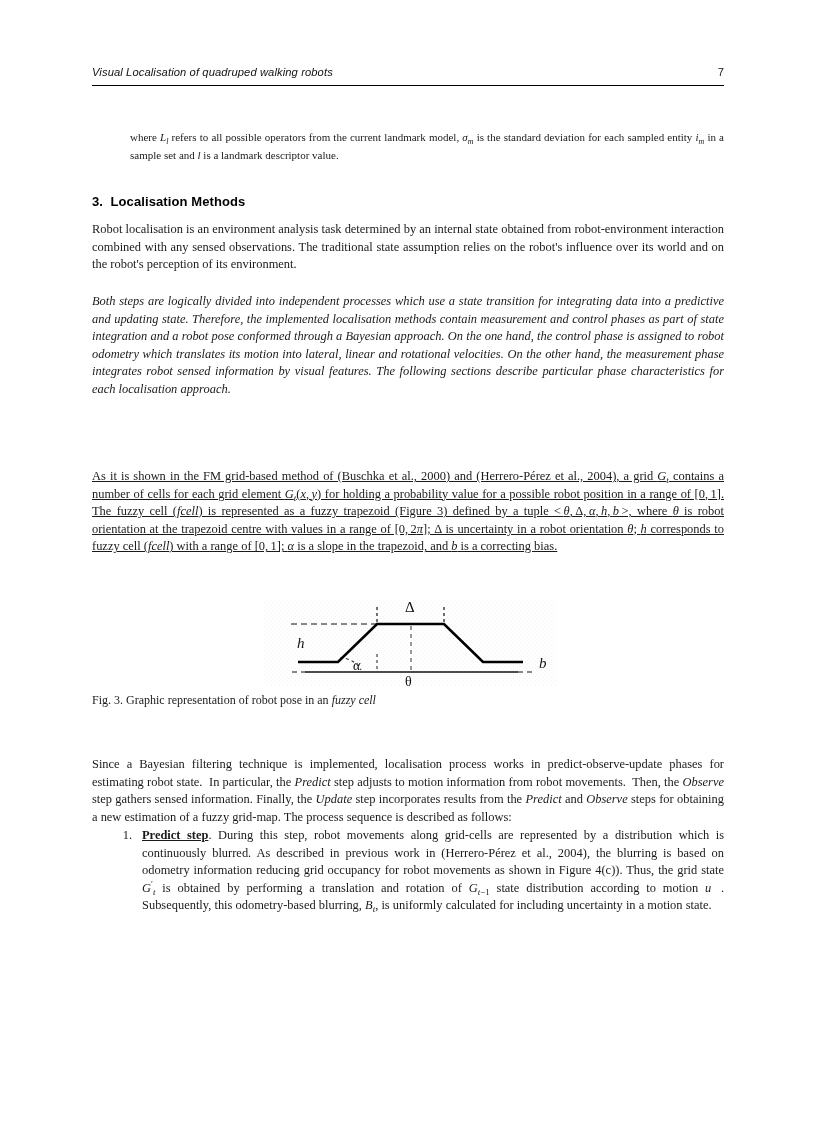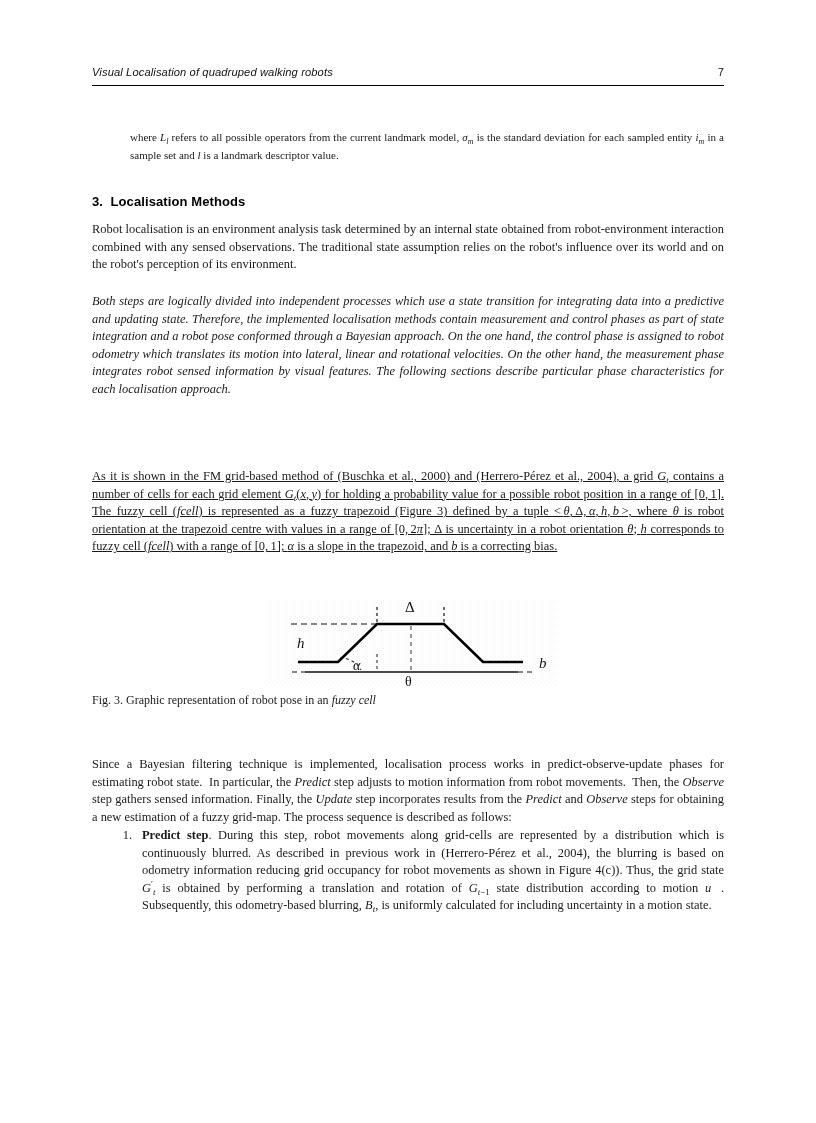--- a/index.html
+++ b/index.html
@@ -140,21 +140,21 @@
     left: 0;
     top: 0;
     width: 22px;
     text-align: right;
     font-size: 12.45px;
   }
   .list-body {
     margin-left: 32px;
     display: block;
   }
-  b.run-in { font-weight: bold; }
+  b.run-in { font-weight: bold; text-decoration: underline; }
 </style>
 </head>
 <body>
 
 <div class="page">
 
   <div class="runhead">
     <div class="runhead-title">Visual Localisation of quadruped walking robots</div>
     <div class="runhead-pageno">7</div>
     <div class="runhead-rule"></div>

